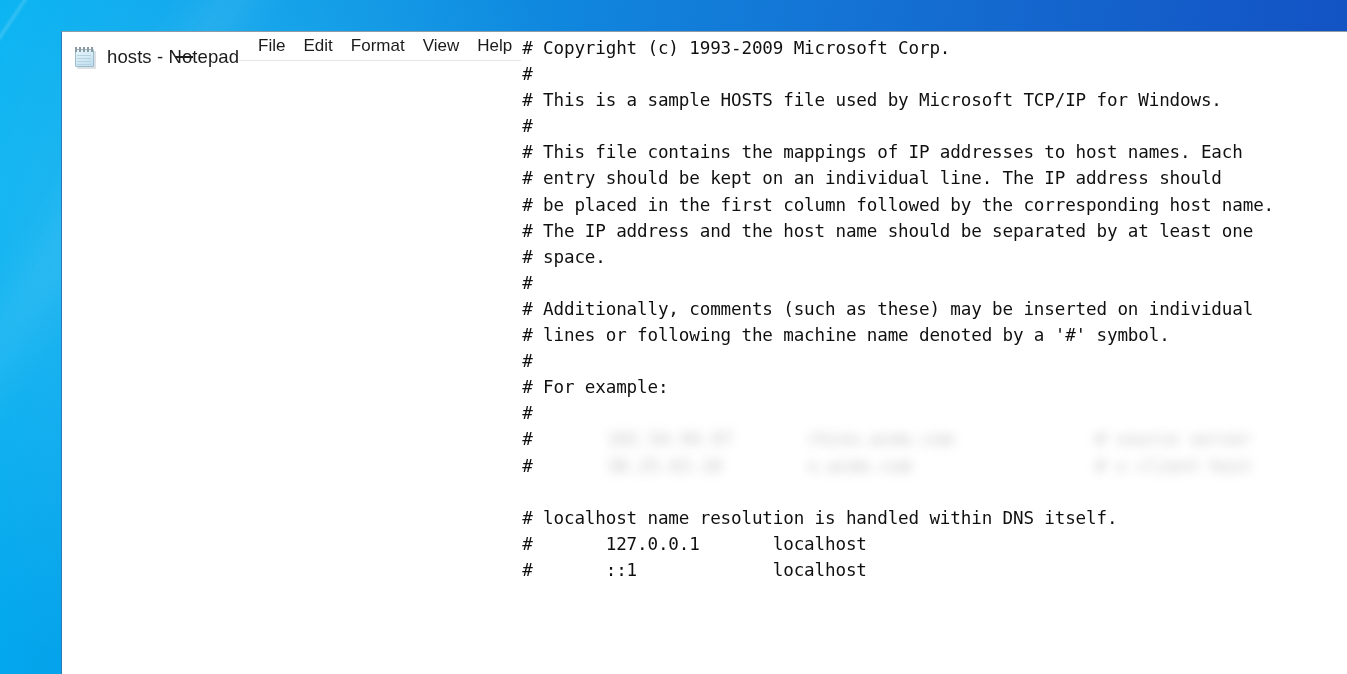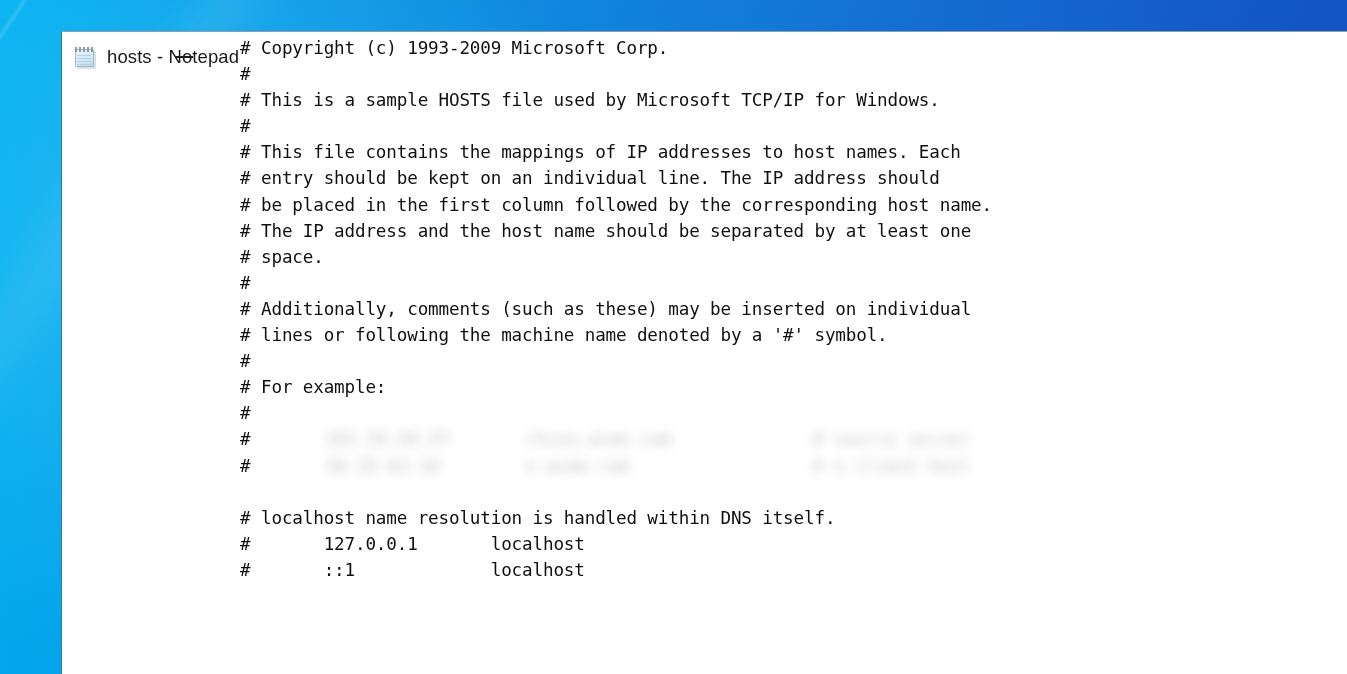--- a/index.html
+++ b/index.html
@@ -224,18 +224,25 @@
       <div class="page"></div>
       <div class="lines"></div>
       <div class="spiral"></div>
     </div>
     <div id="titlebar-text">hosts - Notepad</div>
     <div id="minimize-button">
       <div class="dash"></div>
     </div>
   </div>
 
+  <div id="menubar">
+    <div class="menu-item">File</div>
+    <div class="menu-item">Edit</div>
+    <div class="menu-item">Format</div>
+    <div class="menu-item">View</div>
+    <div class="menu-item">Help</div>
+  </div>
 
   <div id="text-area">
     <div id="text-content"><div class="text-line"># Copyright (c) 1993-2009 Microsoft Corp.</div><div class="text-line">#</div><div class="text-line"># This is a sample HOSTS file used by Microsoft TCP/IP for Windows.</div><div class="text-line">#</div><div class="text-line"># This file contains the mappings of IP addresses to host names. Each</div><div class="text-line"># entry should be kept on an individual line. The IP address should</div><div class="text-line"># be placed in the first column followed by the corresponding host name.</div><div class="text-line"># The IP address and the host name should be separated by at least one</div><div class="text-line"># space.</div><div class="text-line">#</div><div class="text-line"># Additionally, comments (such as these) may be inserted on individual</div><div class="text-line"># lines or following the machine name denoted by a '#' symbol.</div><div class="text-line">#</div><div class="text-line"># For example:</div><div class="text-line">#</div><div class="redacted-line"><span class="hash">#</span><span class="blur-group bg-1">102.54.94.97</span><span class="blur-group bg-2">rhino.acme.com</span><span class="blur-group bg-3"># source server</span></div><div class="redacted-line"><span class="hash">#</span><span class="blur-group bg-1">38.25.63.10</span><span class="blur-group bg-2">x.acme.com</span><span class="blur-group bg-3"># x client host</span></div><div class="text-line"></div><div class="text-line"># localhost name resolution is handled within DNS itself.</div><div class="text-line">#       127.0.0.1       localhost</div><div class="text-line">#       ::1             localhost</div></div>
   </div>
 
 </div>
 
 </body></html>

